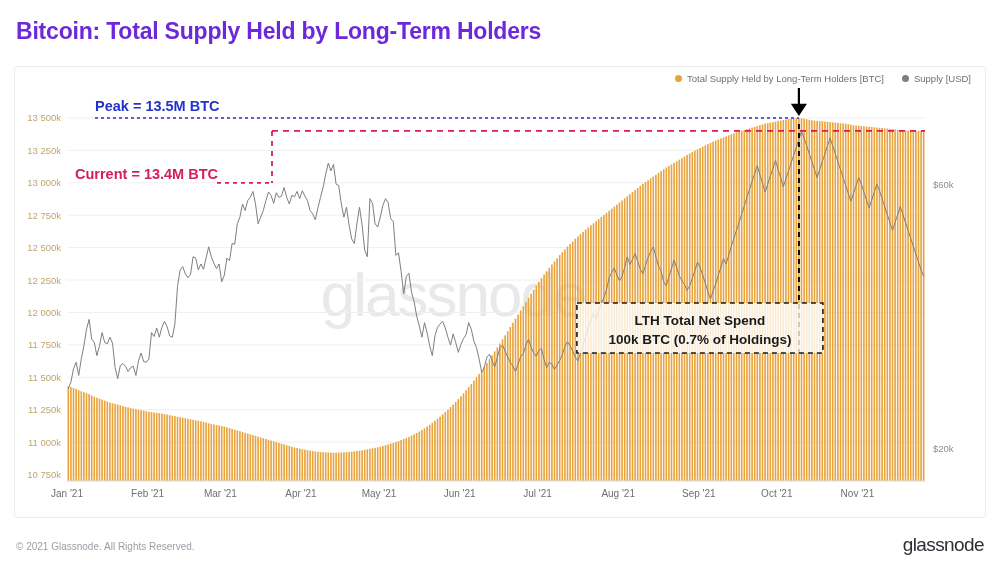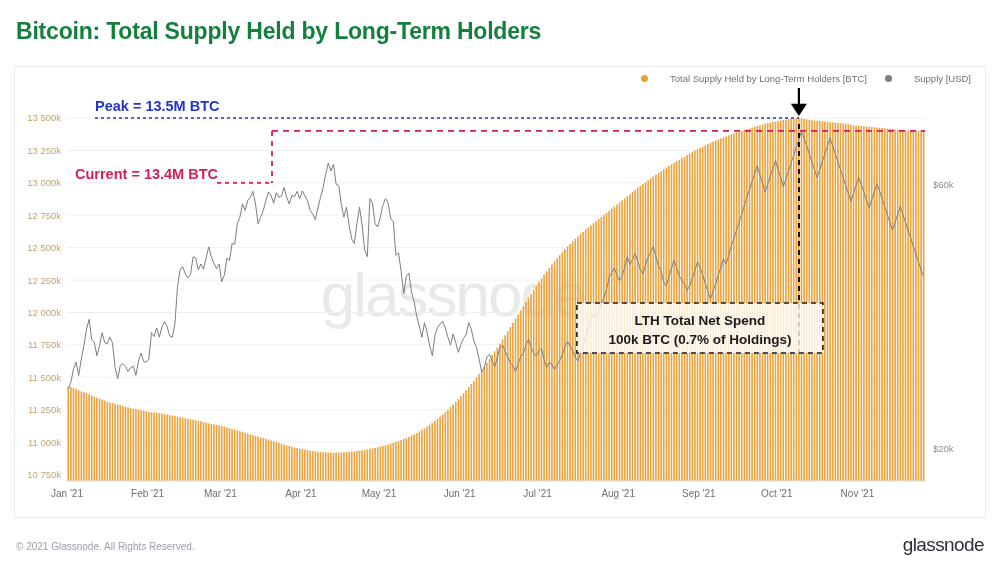--- a/index.html
+++ b/index.html
@@ -11,42 +11,42 @@
     color:#2b2f36;
     overflow:hidden;
     position:relative;
   }
   #page-title {
     position:absolute;
     left:16px; top:18px;
     font-size:23px;
     font-weight:700;
     letter-spacing:-0.2px;
-    color:#15803d;
+    color:#6d28d9;
     white-space:nowrap;
   }
   #chart-card {
     position:absolute;
     left:14px; top:66px;
     width:972px; height:452px;
     background:#ffffff;
     border:1px solid #ececec;
     border-radius:3px;
   }
   #legend {
     position:absolute;
     right:14px; top:6px;
     display:flex;
     align-items:center;
     gap:18px;
     font-size:9.5px;
     color:#6b6f76;
     white-space:nowrap;
   }
-  .legend-item { display:flex; align-items:center; gap:22px; }
+  .legend-item { display:flex; align-items:center; gap:5px; }
   .legend-dot { width:7px; height:7px; border-radius:50%; display:inline-block; }
   #chart-svg { position:absolute; left:0; top:0; }
   #footer-left {
     position:absolute;
     left:16px; top:541px;
     font-size:10px;
     color:#9a9ea5;
     white-space:nowrap;
   }
   #footer-brand {

